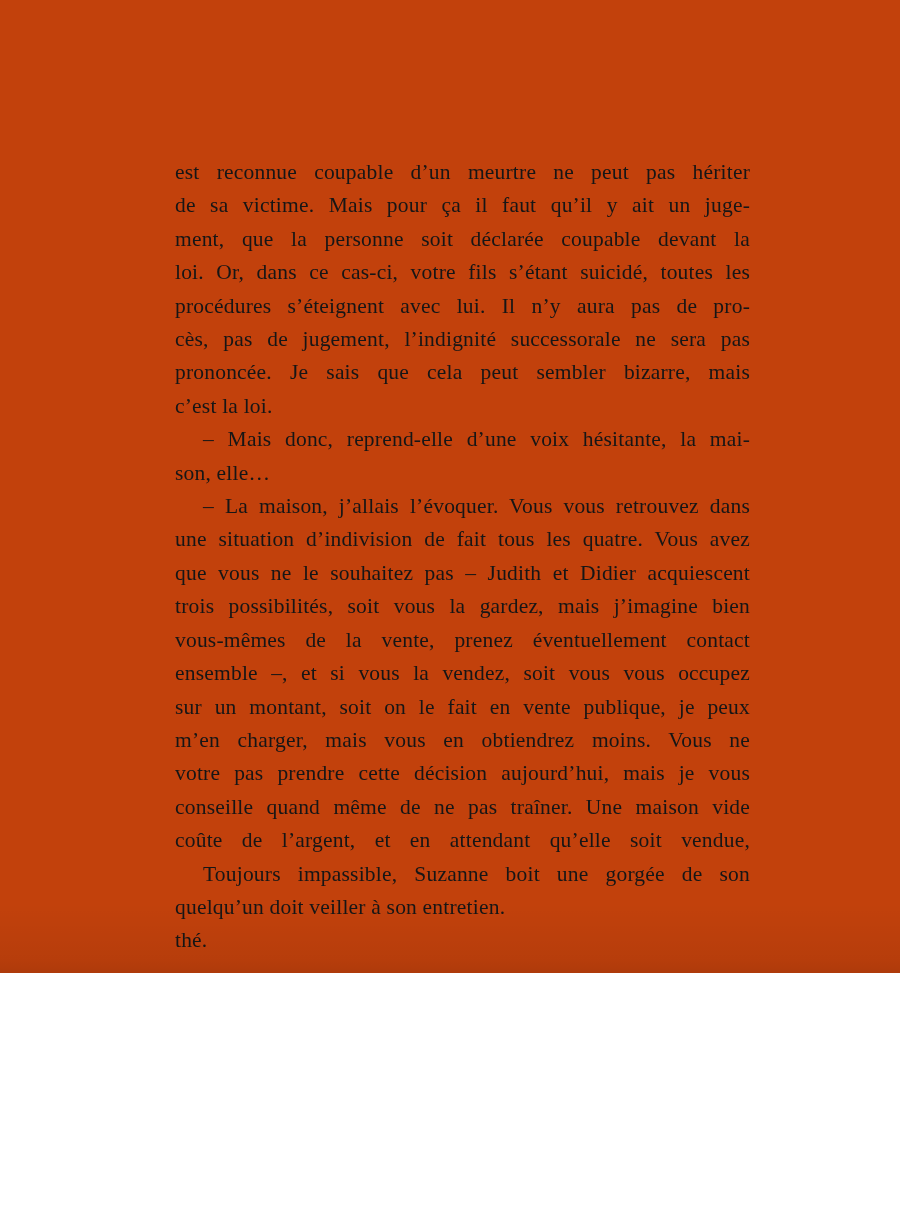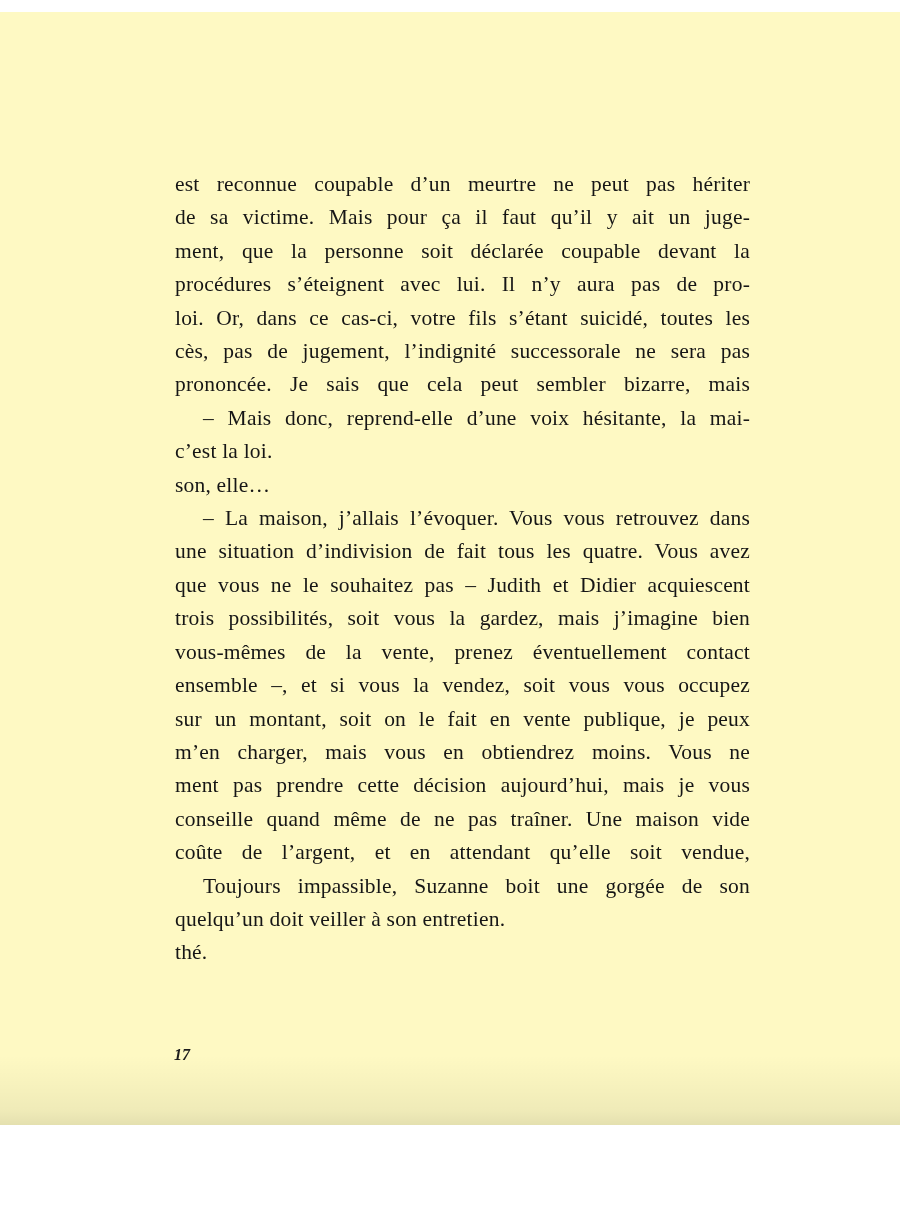--- a/index.html
+++ b/index.html
@@ -3,25 +3,24 @@
 <meta charset="utf-8">
 <style>
   html, body {
     margin: 0;
     padding: 0;
     background: #ffffff;
   }
   .page {
     position: relative;
     width: 900px;
-    height: 1113px;
-    background: #fef9c3;
+    height: 973px;
+    background: #c2410c;
     overflow: hidden;
     font-family: "Liberation Serif", serif;
-    margin-top: 12px;
   }
   .page-text {
     position: absolute;
     left: 175px;
     top: 156px;
     width: 575px;
   }
   .line {
     font-size: 21.5px;
     line-height: 33.4px;
@@ -61,36 +60,36 @@
   }
 </style>
 </head>
 <body>
 
 <main class="page">
   <div class="page-text">
       <div class="line just">est reconnue coupable d’un meurtre ne peut pas hériter</div>
       <div class="line just">de sa victime. Mais pour ça il faut qu’il y ait un juge-</div>
       <div class="line just">ment, que la personne soit déclarée coupable devant la</div>
+      <div class="line just">loi. Or, dans ce cas-ci, votre fils s’étant suicidé, toutes les</div>
       <div class="line just">procédures s’éteignent avec lui. Il n’y aura pas de pro-</div>
-      <div class="line just">loi. Or, dans ce cas-ci, votre fils s’étant suicidé, toutes les</div>
       <div class="line just">cès, pas de jugement, l’indignité successorale ne sera pas</div>
       <div class="line just">prononcée. Je sais que cela peut sembler bizarre, mais</div>
+      <div class="line">c’est la loi.</div>
       <div class="line just ind">– Mais donc, reprend-elle d’une voix hésitante, la mai-</div>
-      <div class="line">c’est la loi.</div>
       <div class="line">son, elle…</div>
       <div class="line just ind">– La maison, j’allais l’évoquer. Vous vous retrouvez dans</div>
       <div class="line just">une situation d’indivision de fait tous les quatre. Vous avez</div>
       <div class="line just">que vous ne le souhaitez pas – Judith et Didier acquiescent</div>
       <div class="line just">trois possibilités, soit vous la gardez, mais j’imagine bien</div>
       <div class="line just">vous-mêmes de la vente, prenez éventuellement contact</div>
       <div class="line just">ensemble –, et si vous la vendez, soit vous vous occupez</div>
       <div class="line just">sur un montant, soit on le fait en vente publique, je peux</div>
       <div class="line just">m’en charger, mais vous en obtiendrez moins. Vous ne</div>
-      <div class="line just">ment pas prendre cette décision aujourd’hui, mais je vous</div>
+      <div class="line just">votre pas prendre cette décision aujourd’hui, mais je vous</div>
       <div class="line just">conseille quand même de ne pas traîner. Une maison vide</div>
       <div class="line just">coûte de l’argent, et en attendant qu’elle soit vendue,</div>
       <div class="line just ind">Toujours impassible, Suzanne boit une gorgée de son</div>
       <div class="line">quelqu’un doit veiller à son entretien.</div>
       <div class="line">thé.</div>
     </div>
   <div class="page-number">17</div>
   <div class="page-bottom-shade"></div>
 </main>
 

